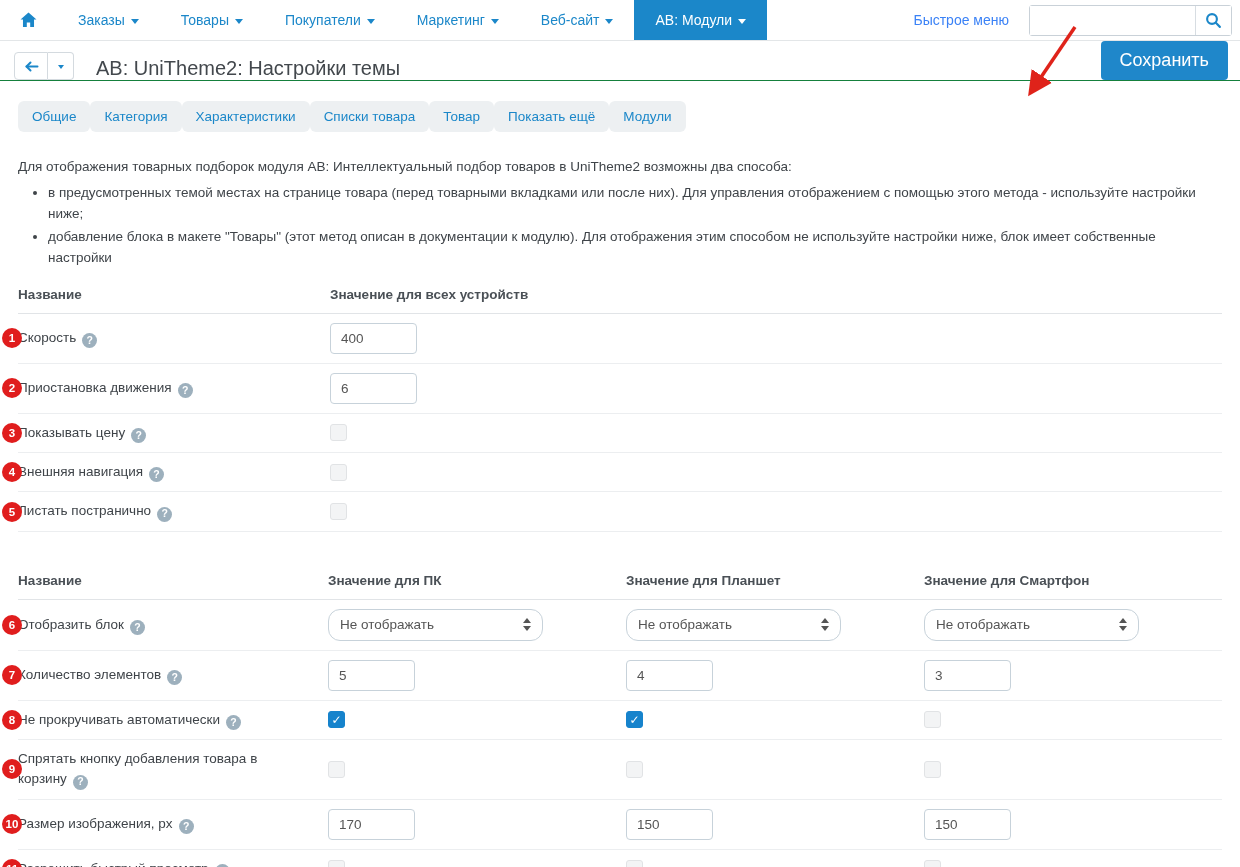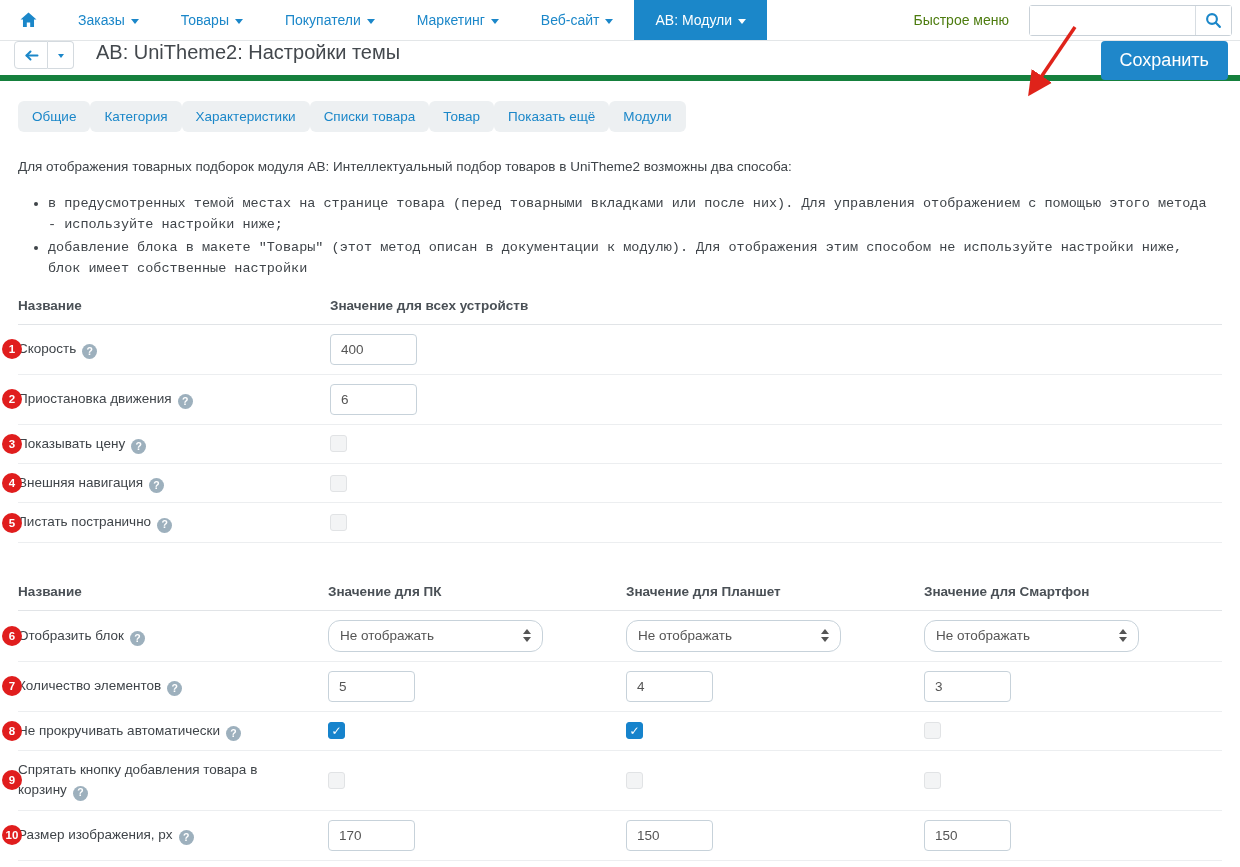--- a/index.html
+++ b/index.html
@@ -8,53 +8,53 @@
 
   
   .topnav { height:41px; display:flex; align-items:stretch; background:#fff;
     border-bottom:1px solid #e3e6e8; position:relative; }
   .nav-home { display:flex; align-items:center; padding:0 20px; color:#1b87c9; cursor:pointer; }
   .nav-item { display:flex; align-items:center; gap:6px; padding:0 21px;
     color:#1b87c9; font-size:14px; cursor:pointer; white-space:nowrap; }
   .nav-item.active { background:#1b87c9; color:#fff; }
   .caret { width:0; height:0; border-left:4px solid transparent; border-right:4px solid transparent;
     border-top:5px solid currentColor; display:inline-block; margin-top:2px; }
-  .quick-menu { margin-left:auto; display:flex; align-items:center; color:#4d7c0f;
+  .quick-menu { margin-left:auto; display:flex; align-items:center; color:#3b82f6;
     font-size:14px; padding-right:20px; cursor:pointer; }
   .searchbox { display:flex; align-items:stretch; margin:5px 8px 5px 0; height:31px;
     border:1px solid #c9d1d8; border-radius:3px; background:#fff; }
   .search-input { width:165px; border:none; outline:none; padding:0 10px; font-size:13px;
     font-family:inherit; color:#444; }
   .search-btn { width:36px; border:none; border-left:1px solid #d7dde2; background:#fff;
     display:flex; align-items:center; justify-content:center; cursor:pointer; }
 
   
-  .page-header { height:40px; display:flex; align-items:flex-start; padding:0 8px 0 14px;
-    border-bottom:6px solid #15803d; }
+  .page-header { height:40px; display:flex; align-items:flex-end; padding:0 8px 0 14px;
+    border-bottom:1px solid #15803d; }
   .back-group { display:flex; }
   .btn-back { width:34px; height:28px; border:1px solid #d4dadf; background:#fff;
     border-radius:4px 0 0 4px; display:flex; align-items:center; justify-content:center;
     color:#1b87c9; cursor:pointer; }
   .btn-back-caret { width:26px; height:28px; border:1px solid #d4dadf; border-left:none;
     background:#fff; border-radius:0 4px 4px 0; display:flex; align-items:center;
     justify-content:center; color:#1b87c9; cursor:pointer; }
   .btn-back-caret .caret { border-top-width:4px; border-left-width:3.5px; border-right-width:3.5px; }
   .page-title { font-size:20px; color:#43484d; margin-left:22px; font-weight:400; }
   .save-btn { margin-left:auto; margin-right:4px; background:#1f87ca; color:#fff; border:none;
     border-radius:4px; padding:9px 19px; font-size:18px; font-family:inherit; cursor:pointer; }
 
   
   .tabs { display:flex; flex-wrap:wrap; align-items:center; padding:20px 18px 23px; }
   .tab { background:#edf0f2; color:#1b87c9; padding:8px 14px; border-radius:6px;
     font-size:13.5px; cursor:pointer; white-space:nowrap; }
   .tab.active { background:#1b87c9; color:#fff; outline:3px solid #df231a; outline-offset:3px; }
 
   
   .desc { padding:2px 18px 0; font-size:13.5px; line-height:1.55; color:#3f4449; }
-  .desc ul { margin:16px 0 0; padding-left:30px;font-family:Liberation Mono, monospace; }
+  .desc ul { margin:5px 0 0; padding-left:30px; }
   .desc li { margin-bottom:2px; }
 
   
   .settings { margin:0 18px 0; position:relative; }
   .settings.second { margin-top:25px; }
   .thead { display:flex; font-weight:bold; color:#4a5056; font-size:13.5px;
     padding:16px 0 11px; border-bottom:1px solid #e1e4e7; }
   .trow { display:flex; align-items:center; border-bottom:1px solid #eceef0;
     position:relative; padding:9px 0; min-height:37px; }
   .cell-label { width:312px; padding-right:24px; font-size:13.5px; line-height:1.5; color:#3f4449; }

